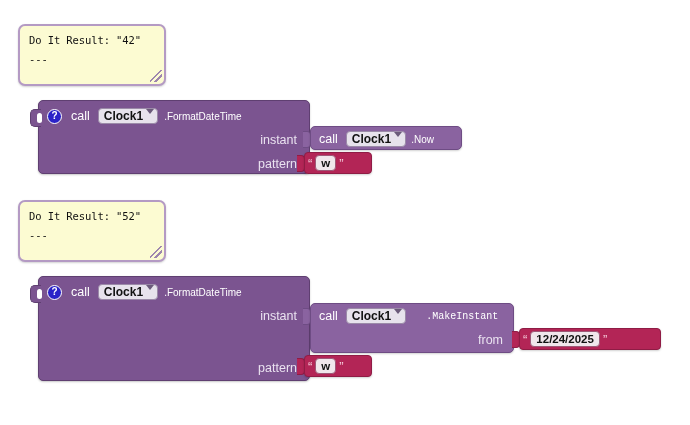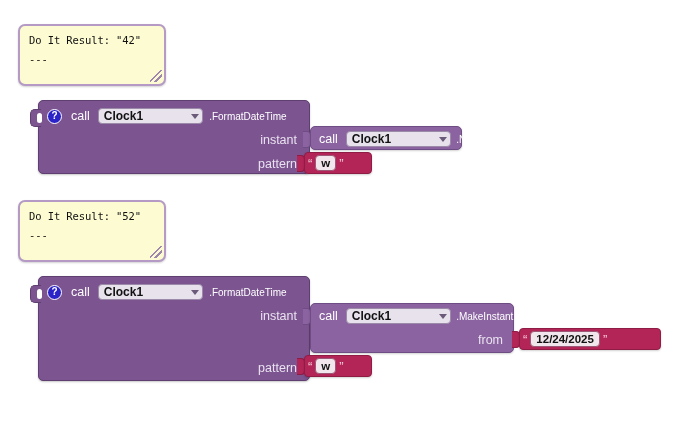--- a/index.html
+++ b/index.html
@@ -152,28 +152,27 @@
     display: flex;
     align-items: center;
     justify-content: center;
     box-sizing: border-box;
     line-height: 1;
   }
 
   
   .dropdown {
     display: inline-flex;
-    align-items: center;
+    align-items: flex-start;
     background: #e7e2ec;
     border: 1px solid #9b8aa8;
     border-radius: 4px;
     padding: 0 3px 0 5px;
     height: 16px;
     box-sizing: border-box;
-    gap: 45px;
   }
   .dropdown-text {
     font-size: 12px;
     color: #111111;
     font-weight: bold;
     white-space: nowrap;
   }
   .caret {
     margin-left: 3px;
     width: 0;
@@ -302,21 +301,21 @@
 
   <div class="socket" style="left:303px; top:308px; background:#8a63a0; border:1px solid #6e4c84; border-left:none;"></div>
 
   <div class="block block-inner" style="left:310px; top:303px; width:204px; height:50px;">
     <div class="row" style="left:8px; top:0px;">
       <span class="lbl-call">call</span>
       <span class="dropdown" style="margin-left:8px;">
         <span class="dropdown-text">Clock1</span>
         <span class="caret"></span>
       </span>
-      <span class="lbl-method" style="margin-left:5px;">.MakeInstant</span>
+      <span class="lbl-method" style="margin-left:20px;font-family:Liberation Mono, monospace;">.MakeInstant</span>
     </div>
 
     <div class="row" style="right:10px; top:24px;">
       <span class="lbl-param">from</span>
     </div>
   </div>
 
   <div class="socket" style="left:512px; top:331px; background:#b32556; border:1px solid #8f1c45; border-left:none;"></div>
 
   <div class="block block-string" style="left:519px; top:328px; width:142px; height:22px; display:flex; align-items:center;">

